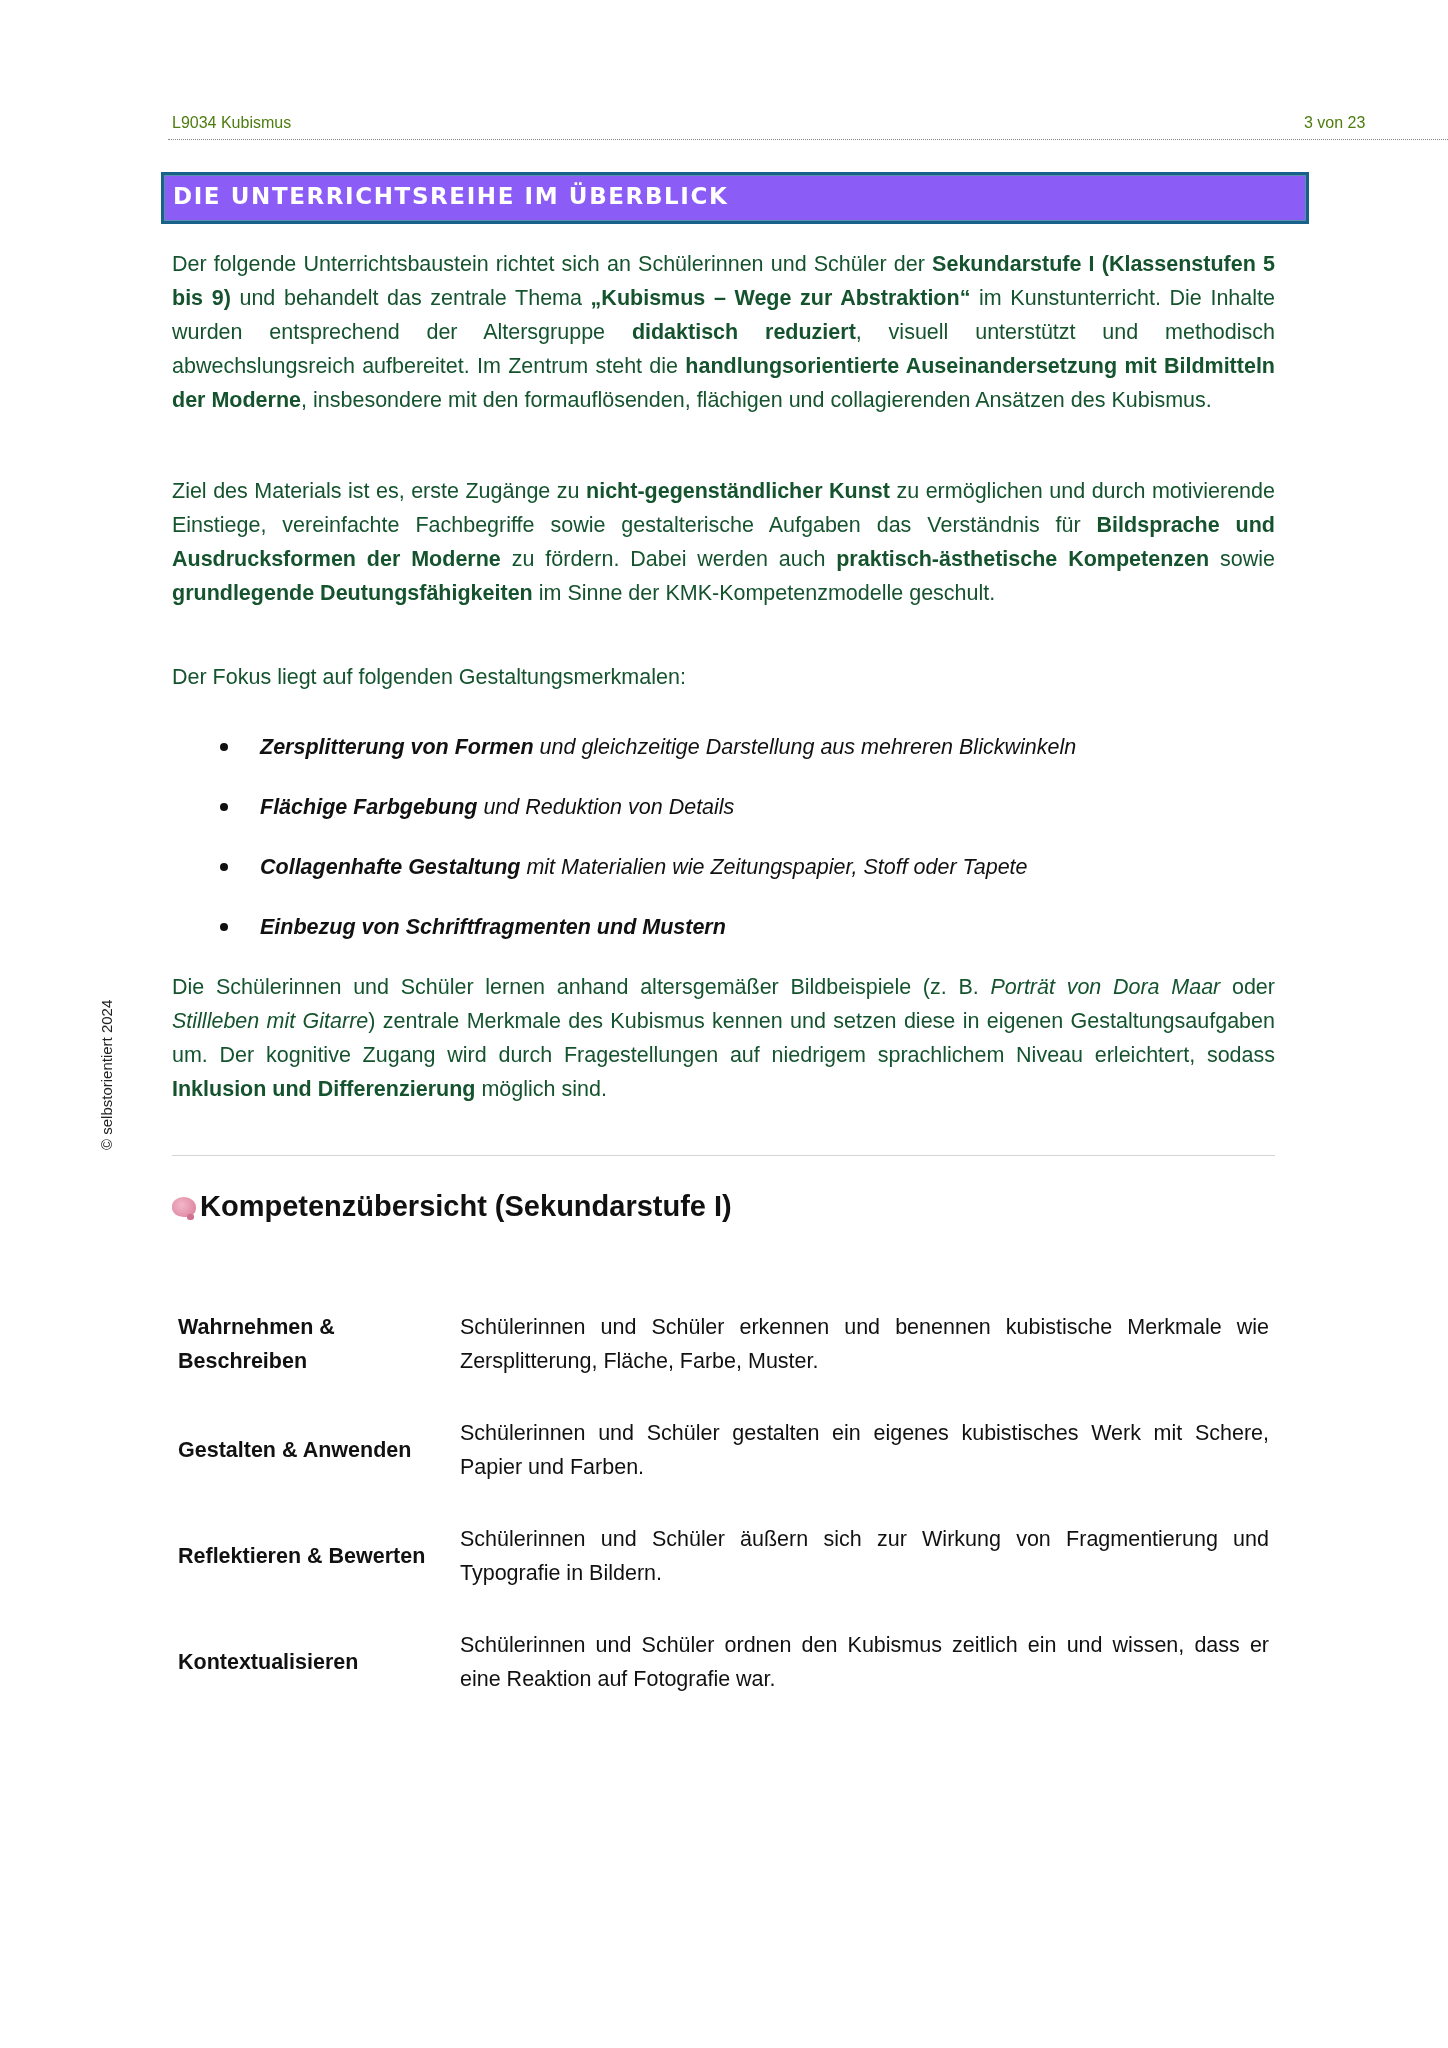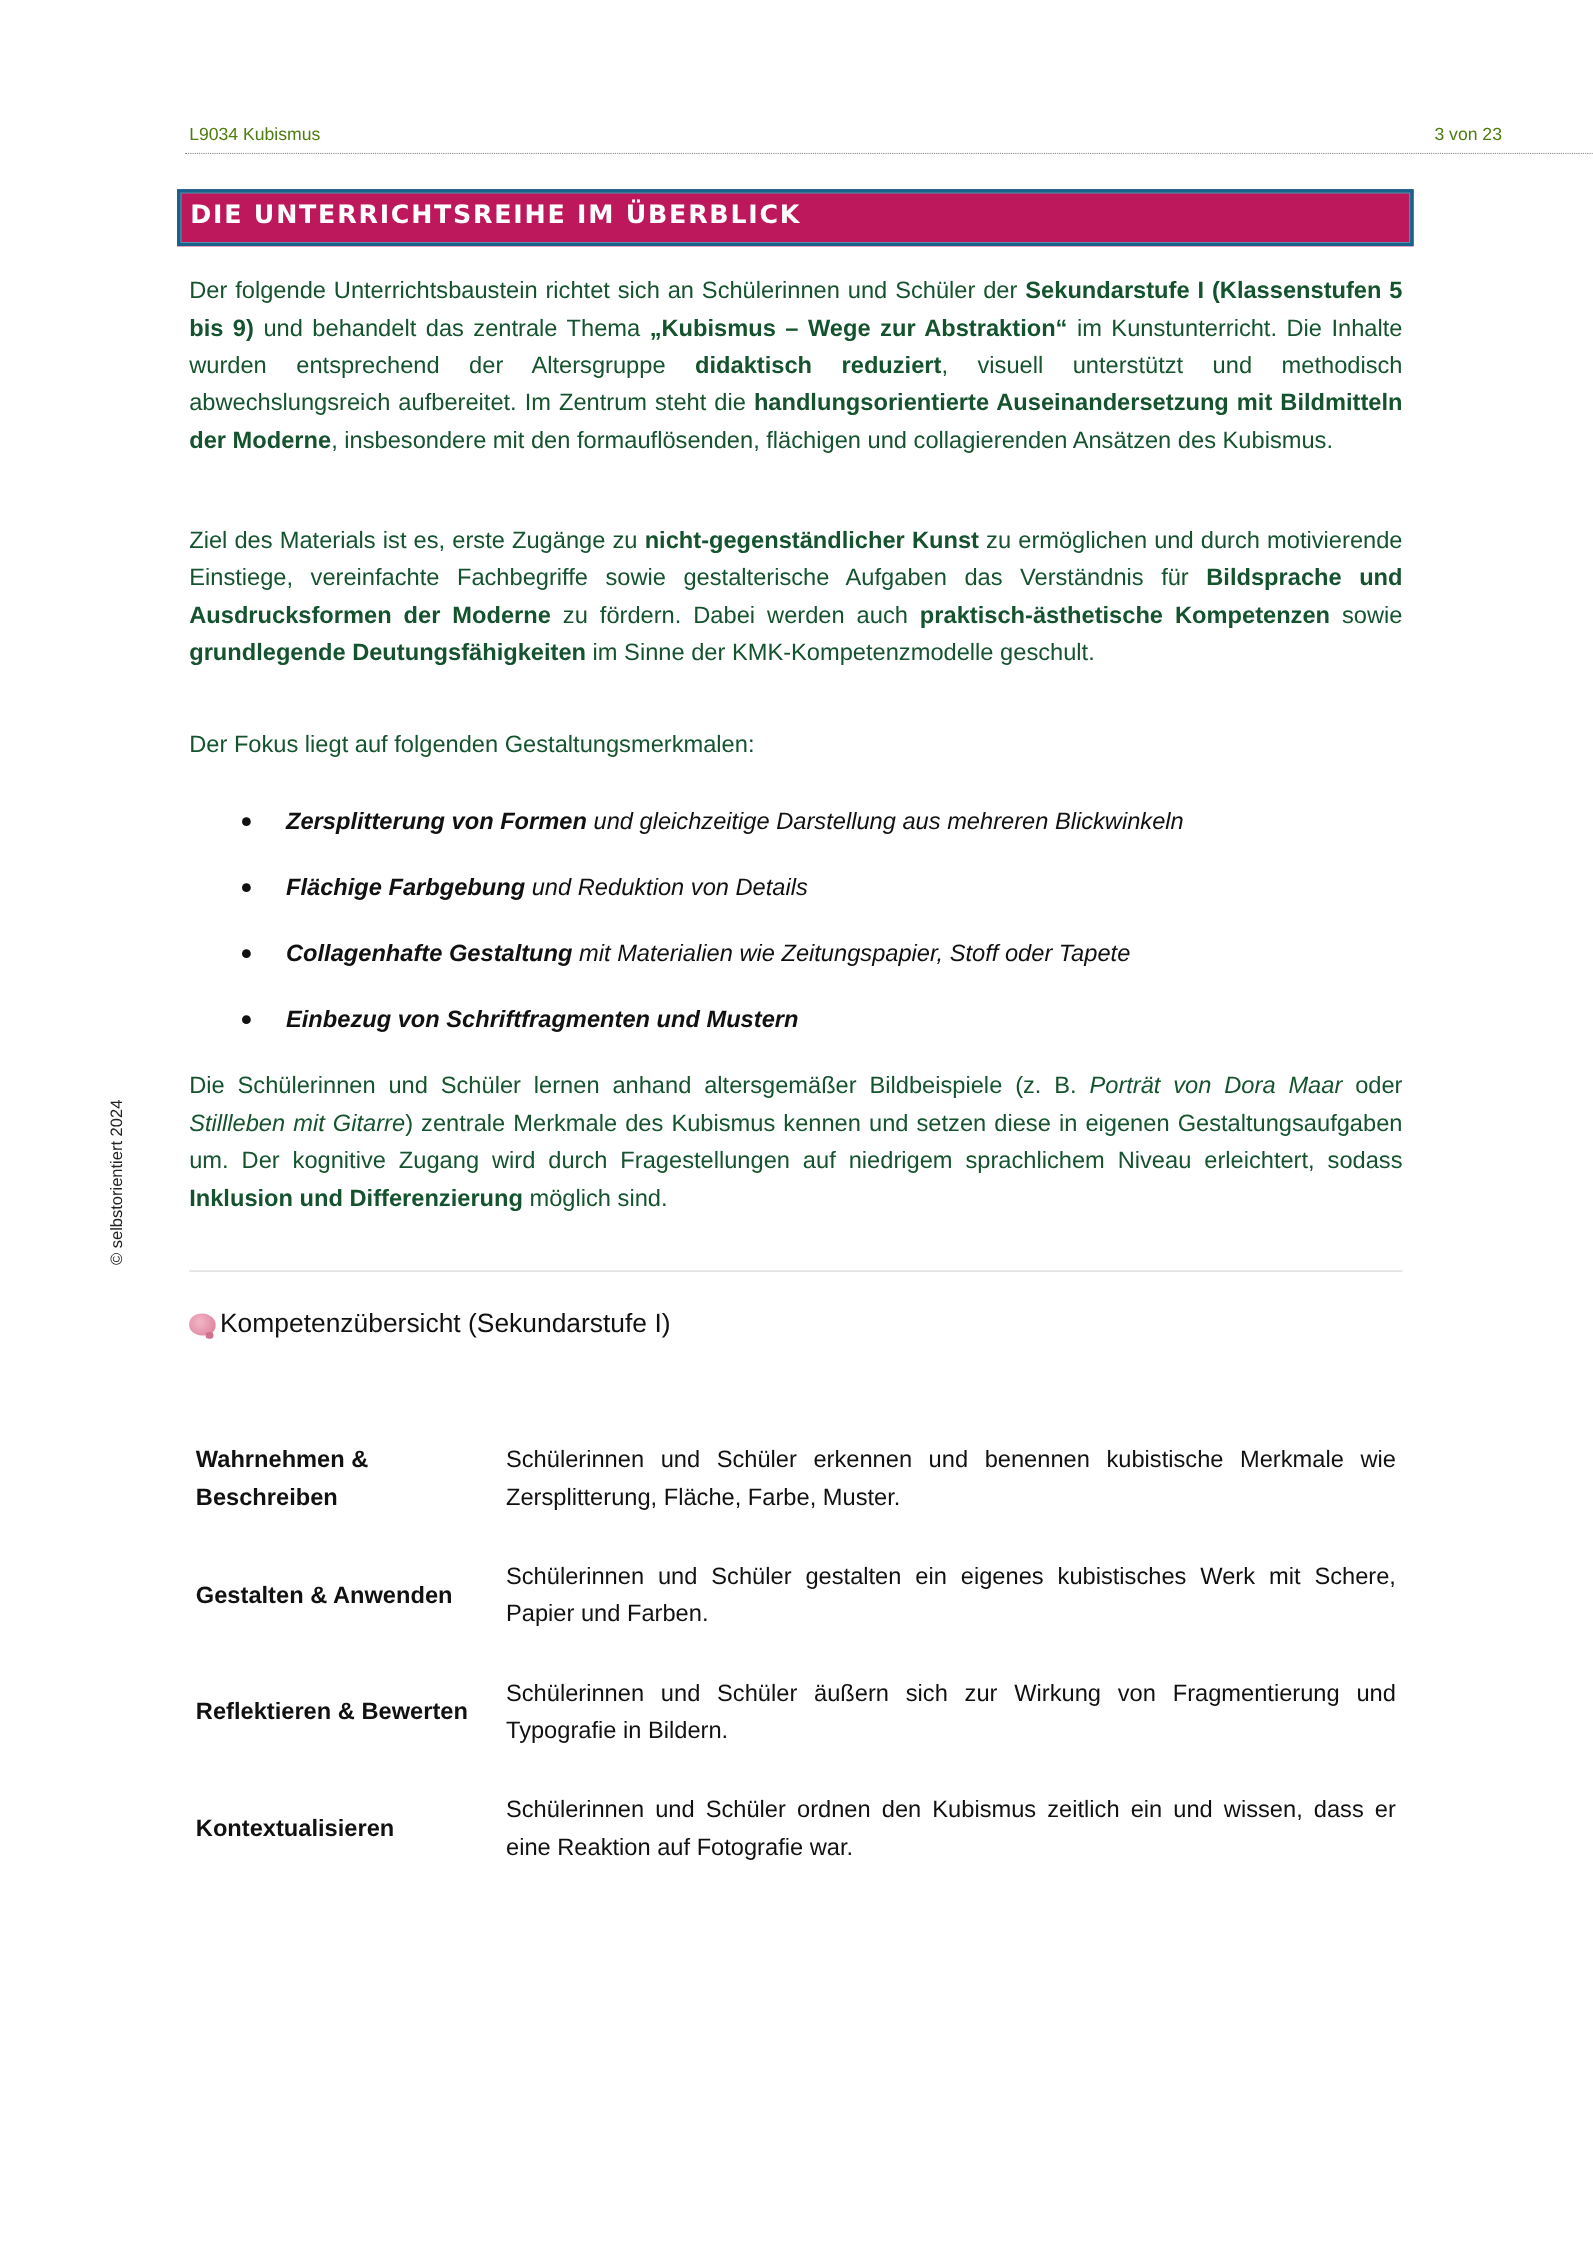--- a/index.html
+++ b/index.html
@@ -5,41 +5,41 @@
   html, body { margin:0; padding:0; background:#ffffff; }
   body { width:1448px; height:2048px; position:relative; overflow:hidden;
          font-family:"Liberation Sans", sans-serif; color:#111; }
   .hdr-left, .hdr-right { position:absolute; top:114px; font-size:16px; color:#4d7c0f;
          font-family:"Liberation Sans", sans-serif; }
   .hdr-left { left:172px; }
   .hdr-right { left:1304px;text-align:center; }
   .hdr-rule { position:absolute; left:168px; right:0; top:139px; height:0;
          border-top:1px dotted #888; }
   .title-bar { position:absolute; left:161px; top:172px; width:1124px; height:52px;
-         background:#be185d; box-shadow: inset 0 0 0 3px #17618a, inset 0 0 0 4px #5b90ad; }
+         background:#8b5cf6; box-shadow: inset 0 0 0 3px #17618a, inset 0 0 0 4px #5b90ad; padding-left: 24px; }
   .title-bar .title { position:absolute; left:12px; top:11px; color:#fff; font-weight:bold;
          font-size:23px; letter-spacing:1.6px; font-family:"DejaVu Sans", sans-serif; }
   .body-text { position:absolute; left:172px; width:1103px; font-size:21.5px; line-height:34px;
          text-align:justify; font-family:"Liberation Sans", sans-serif; color:#14532d; }
   .body-text p { margin:0 0 24px 0; }
   .body-text b { font-weight:bold; }
   .p1 { top:247px; }
   .p2 { top:474px; }
   .p3 { top:660px; }
   .bullets { position:absolute; left:172px; top:730px; list-style:none; margin:0; padding:0;
          font-size:21.5px; }
   .bullets li { position:relative; height:60px; line-height:34px; padding-left:88px;font-style:italic; }
   .bullets li .dot { position:absolute; left:48px; top:13px; width:8px; height:8px;
          border-radius:50%; background:#111; }
   .p4 { top:970px; }
   .side-note { position:absolute; left:98px; top:1150px; transform-origin:left top;
          transform:rotate(-90deg); font-size:15px; color:#222; white-space:nowrap; }
   .divider { position:absolute; left:172px; width:1103px; top:1155px; height:0;
          border-top:1.5px solid #d4d4d4; }
-  .comp-heading { position:absolute; left:172px; top:1190px; font-size:24px; font-weight:normal;
+  .comp-heading { position:absolute; left:172px; top:1190px; font-size:29px; font-weight:bold;
          display:flex; align-items:center; }
   .brain-icon { display:inline-block; width:24px; height:20px; border-radius:50% 55% 45% 50%;
          background:radial-gradient(circle at 40% 40%, #f3b7c8, #d97a97); margin-right:4px;
          position:relative; }
   .brain-icon::after { content:""; position:absolute; right:2px; bottom:-3px; width:7px; height:6px;
          border-radius:40%; background:#d0728f; }
   .comp-table { position:absolute; left:172px; width:1103px; top:1272px; border-collapse:collapse;
          font-size:21.5px; }
   .comp-table td, .comp-table th { padding:0 6px; vertical-align:middle; line-height:34px; text-align:left; }
   .comp-table th { font-weight:bold; height:50px; }

